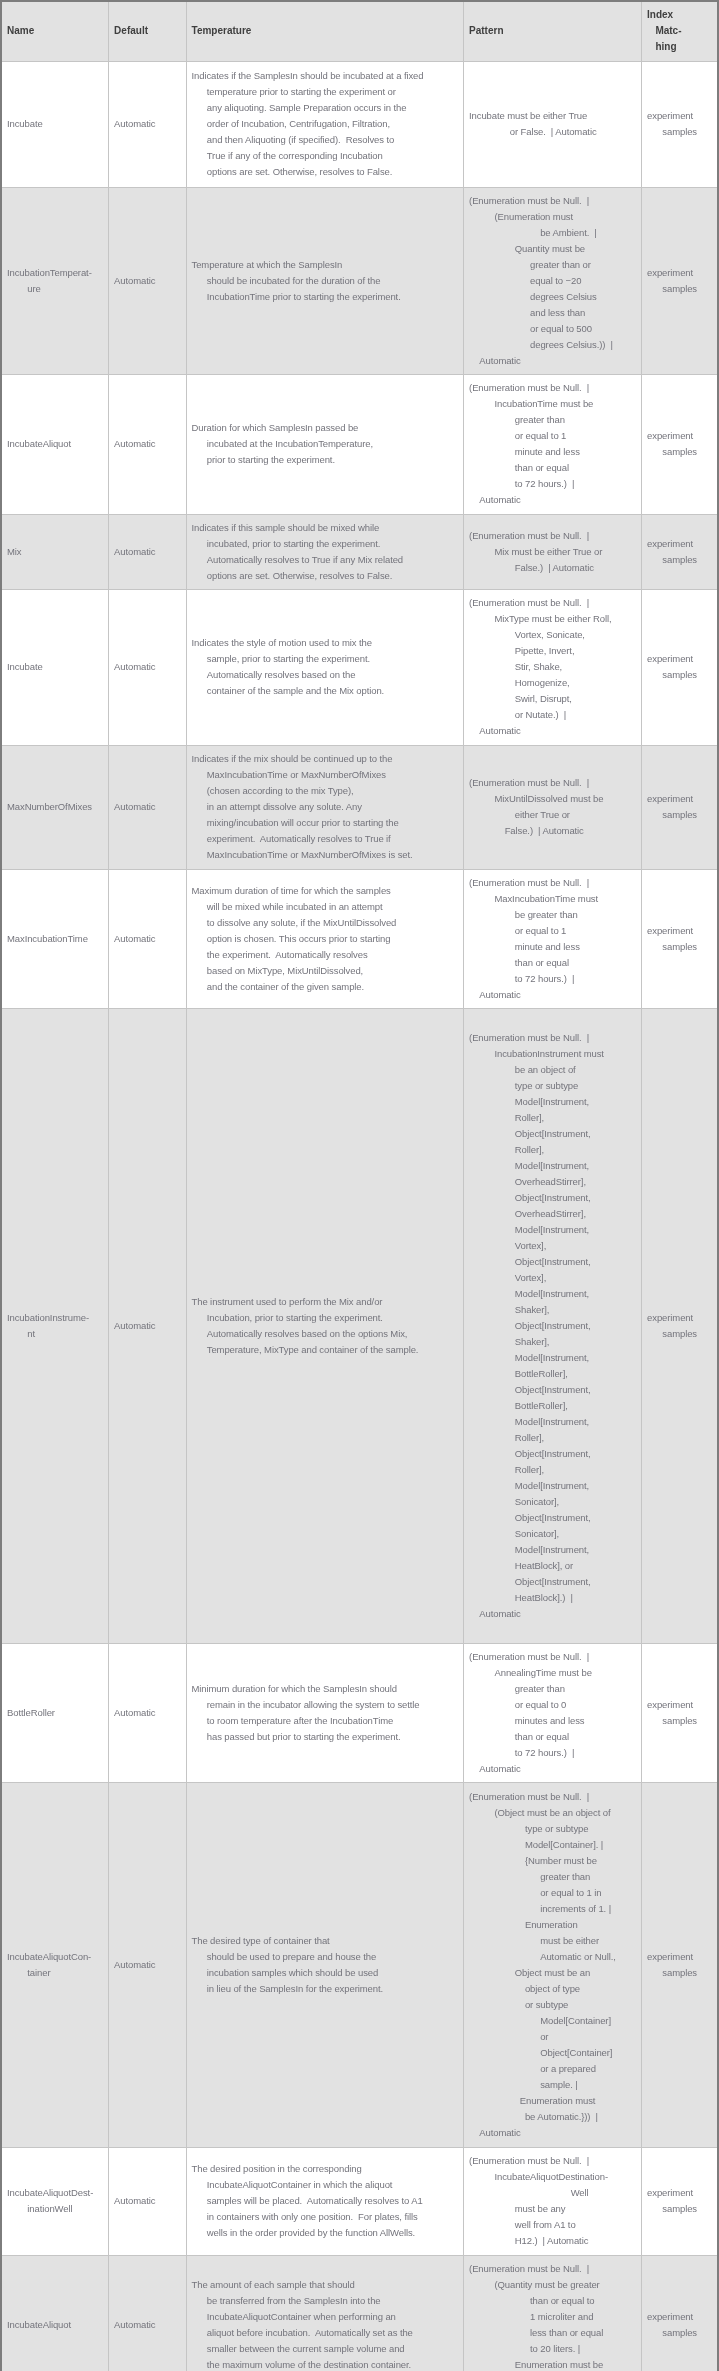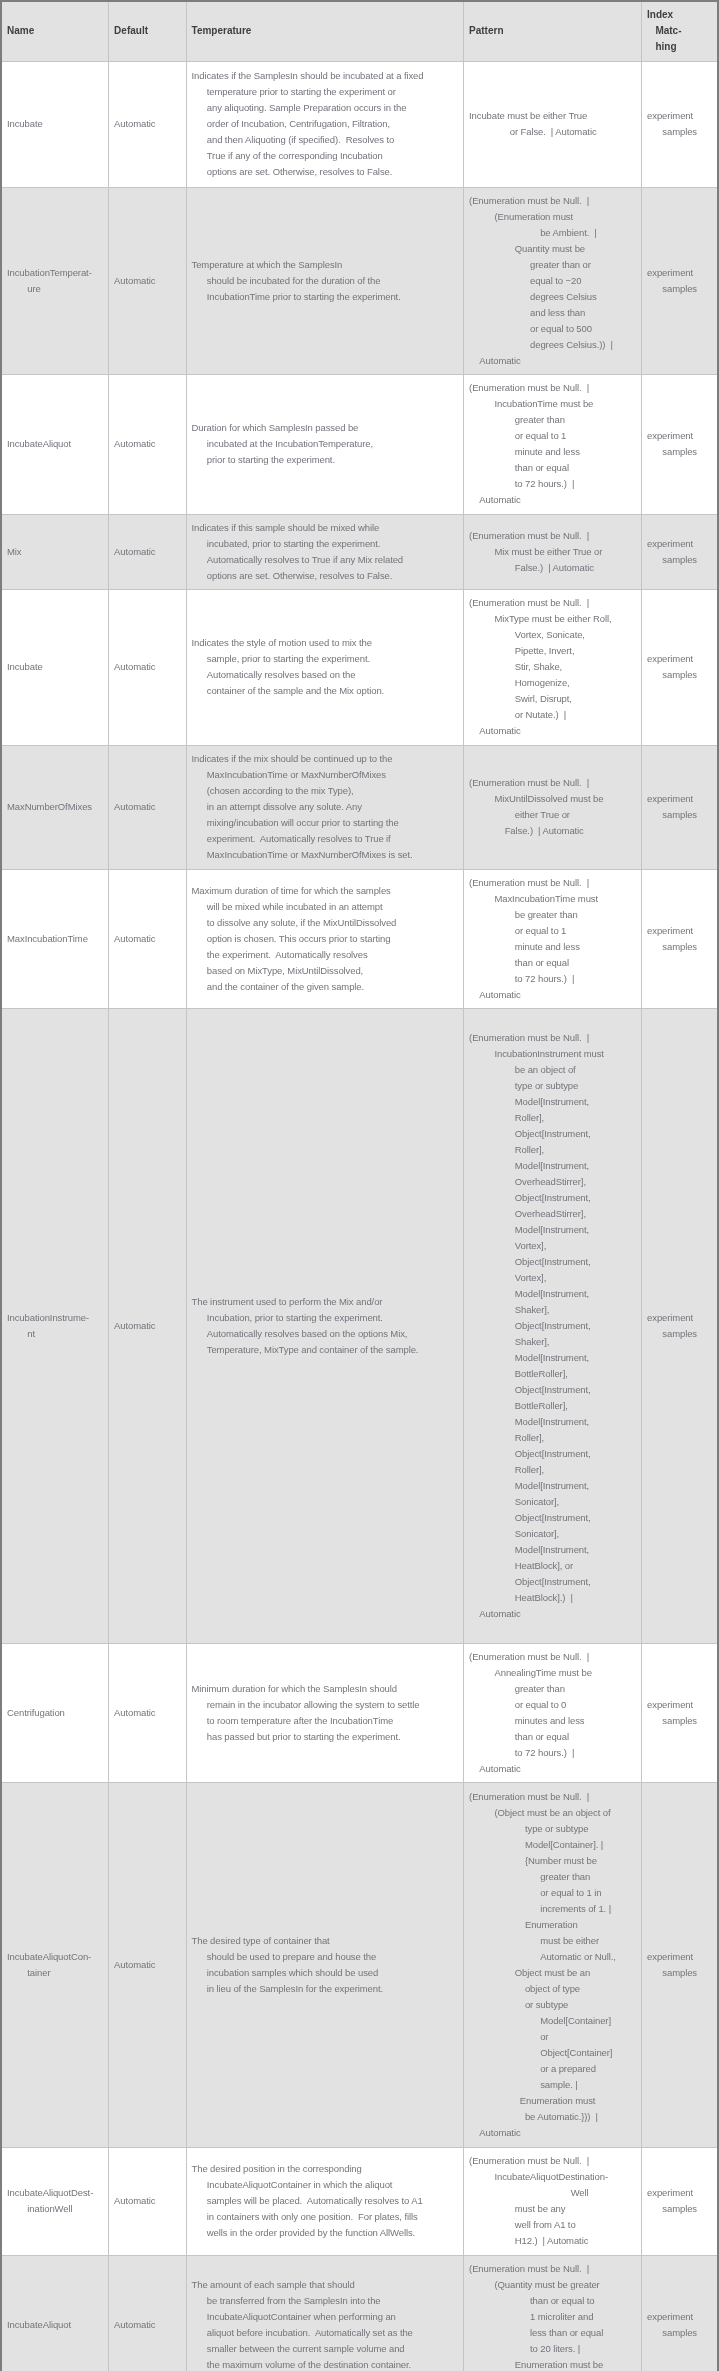--- a/index.html
+++ b/index.html
@@ -258,21 +258,21 @@
                   Sonicator],
                   Model[Instrument,
                   HeatBlock], or
                   Object[Instrument,
                   HeatBlock].)  |
     Automatic</td>
       <td>experiment
       samples</td>
     </tr>
     <tr>
-      <td>Centrifugation</td>
+      <td>BottleRoller</td>
       <td>Automatic</td>
       <td>Minimum duration for which the SamplesIn should
       remain in the incubator allowing the system to settle
       to room temperature after the IncubationTime
       has passed but prior to starting the experiment.</td>
       <td>(Enumeration must be Null.  |
           AnnealingTime must be
                   greater than
                   or equal to 0
                   minutes and less

